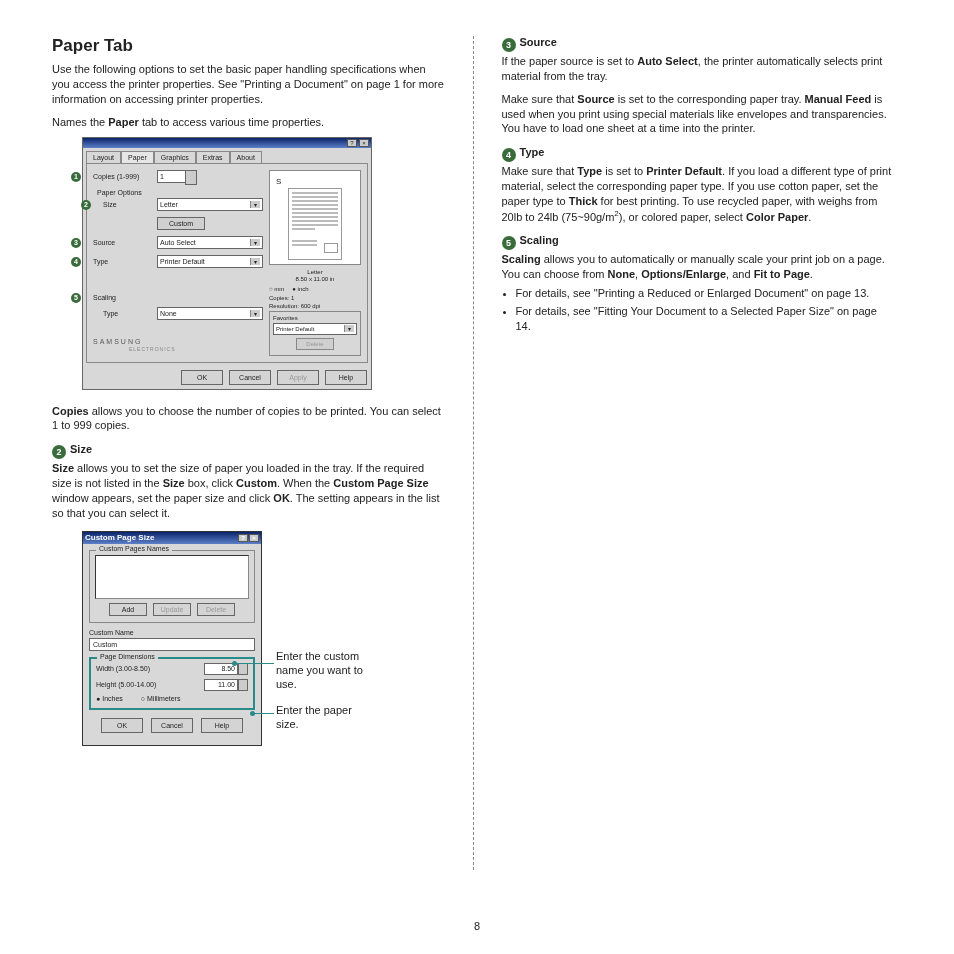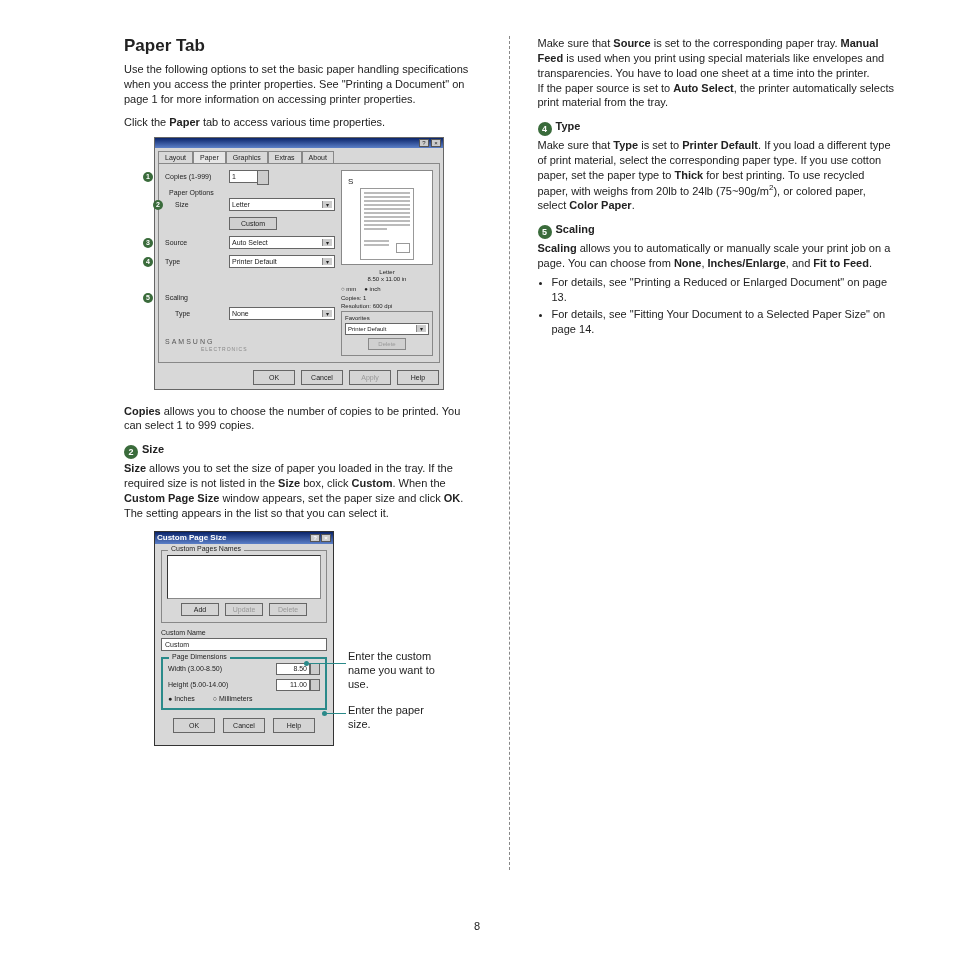--- a/index.html
+++ b/index.html
@@ -8,24 +8,23 @@
     font-family: Verdana, Arial, sans-serif;
     font-size: 11px;
     color: #222;
     background: #fff;
     width: 954px;
     height: 954px;
     position: relative;
   }
   .page {
     display: flex;
-    padding: 36px 60px 10px 96px;
+    padding: 36px 60px 10px 52px;
     gap: 28px;
     height: 880px;
-    margin-left: 28px;
   }
   .col { flex: 1 1 0; min-width: 0; }
   .divider {
     width: 0;
     border-left: 1px dashed #888;
   }
   h2.title {
     font-size: 17px;
     font-weight: bold;
     margin: 0 0 6px 0;
@@ -165,21 +164,21 @@
 </style>
 </head>
 <body>
 
 <div class="page">
 
   <div class="col">
     <h2 class="title">Paper Tab</h2>
     <p>Use the following options to set the basic paper handling specifications when you access the printer properties. See "Printing a Document" on page 1 for more information on accessing printer properties.</p>
     <p>
-      <span>Click the </span><span class="b">Paper</span><span> tab to access various time properties.</span>
+      <span>Names the </span><span class="b">Paper</span><span> tab to access various time properties.</span>
     </p>
 
     <div class="dlg1">
       <div class="titlebar">
         <div class="tbtn">?</div>
         <div class="tbtn">×</div>
       </div>
       <div class="tabs">
         <div class="tab">Layout</div>
         <div class="tab active">Paper</div>
@@ -354,39 +353,42 @@
         <div class="lead-line" style="top:182px; left:-24px; width:22px;"></div>
         <div class="annot annot2">Enter the paper size.</div>
       </div>
     </div>
   </div>
 
   <div class="divider"></div>
 
   <div class="col">
 
+    <div class="sect-head" style="margin-top:0">
+      <span class="num-badge">3</span><span>Source</span>
+    </div>
+    <p>
+      <span>If the paper source is set to </span><span class="b">Auto Select</span><span>, the printer automatically selects print material from the tray.</span>
+    </p>
     <p style="margin-bottom:0">
       <span>Make sure that </span><span class="b">Source</span><span> is set to the corresponding paper tray. </span><span class="b">Manual Feed</span><span> is used when you print using special materials like envelopes and transparencies.  You have to load one sheet at a time into the printer.</span>
     </p>
-    <p>
-      <span>If the paper source is set to </span><span class="b">Auto Select</span><span>, the printer automatically selects print material from the tray.</span>
-    </p>
 
     <div class="sect-head">
       <span class="num-badge">4</span><span>Type</span>
     </div>
     <p>
       <span>Make sure that </span><span class="b">Type</span><span> is set to </span><span class="b">Printer Default</span><span>. If you load a different type of print material, select the corresponding paper type. If you use cotton paper, set the paper type to </span><span class="b">Thick</span><span> for best printing. To use recycled paper, with weighs from 20lb to 24lb (75~90g/m</span><span class="sup">2</span><span>), or colored paper, select </span><span class="b">Color Paper</span><span>.</span>
     </p>
 
     <div class="sect-head">
       <span class="num-badge">5</span><span>Scaling</span>
     </div>
     <p style="margin-bottom:2px">
-      <span class="b">Scaling</span><span> allows you to automatically or manually scale your print job on a page. You can choose from </span><span class="b">None</span><span>, </span><span class="b">Inches/Enlarge</span><span>, and </span><span class="b">Fit to Feed</span><span>.</span>
+      <span class="b">Scaling</span><span> allows you to automatically or manually scale your print job on a page. You can choose from </span><span class="b">None</span><span>, </span><span class="b">Options/Enlarge</span><span>, and </span><span class="b">Fit to Page</span><span>.</span>
     </p>
     <ul class="bullets">
       <li>For details, see "Printing a Reduced or Enlarged Document" on page 13.</li>
       <li>For details, see "Fitting Your Document to a Selected Paper Size" on page 14.</li>
     </ul>
   </div>
 </div>
 
 <div class="footer">
   <div>8</div>

